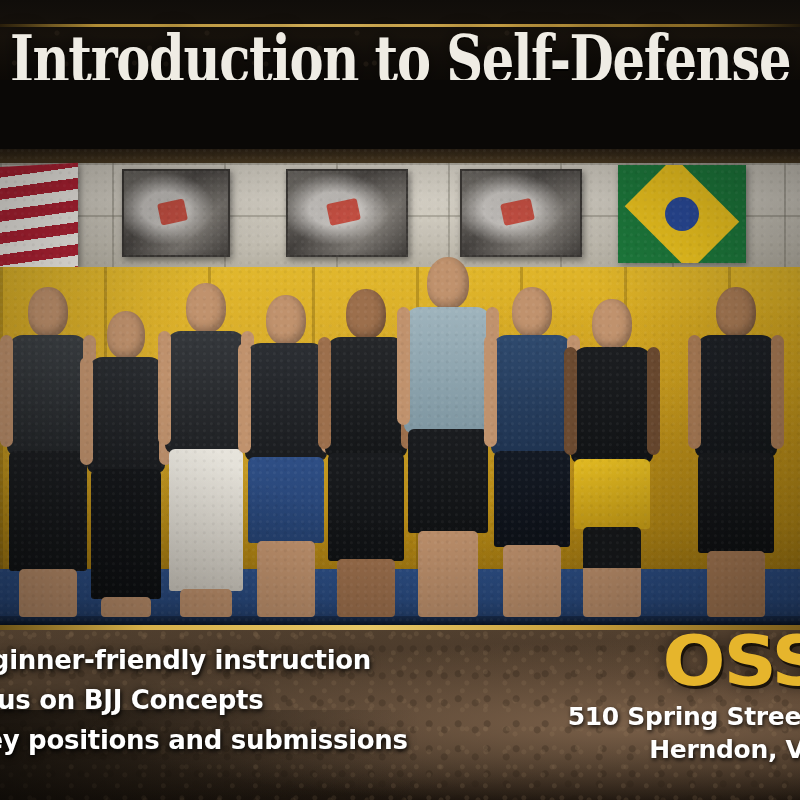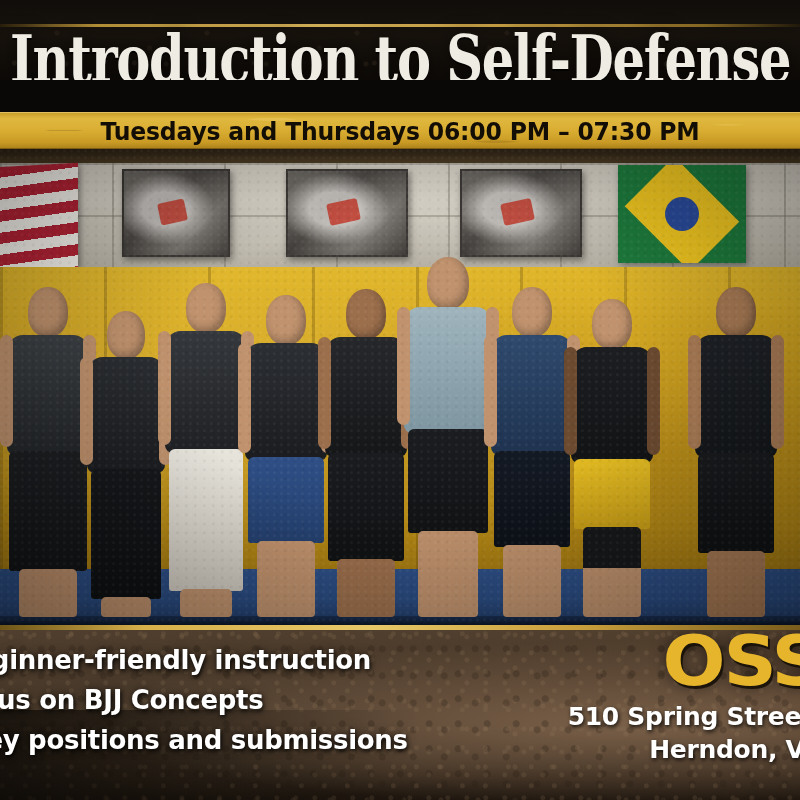--- a/index.html
+++ b/index.html
@@ -176,24 +176,20 @@
 <body>
 
 <div id="poster">
 
   <div class="header">
     <div class="header-grain"></div>
     <div class="header-topline"></div>
     <div class="title"><span class="title-inner">Introduction to Self-Defense</span></div>
   </div>
 
-  <div class="banner">
-    <div class="banner-grain"></div>
-    <div class="banner-text"><span>Tuesdays and Thursdays 06:00 PM – 07:30 PM</span></div>
-  </div>
 
   <div class="photo">
     <div class="wall-top"></div>
     <div class="wall-block"></div>
 
     <div class="flag-us"></div>
     <div class="frame f1"></div>
     <div class="frame f2"></div>
     <div class="frame f3"></div>
     <div class="flag-br"></div>

